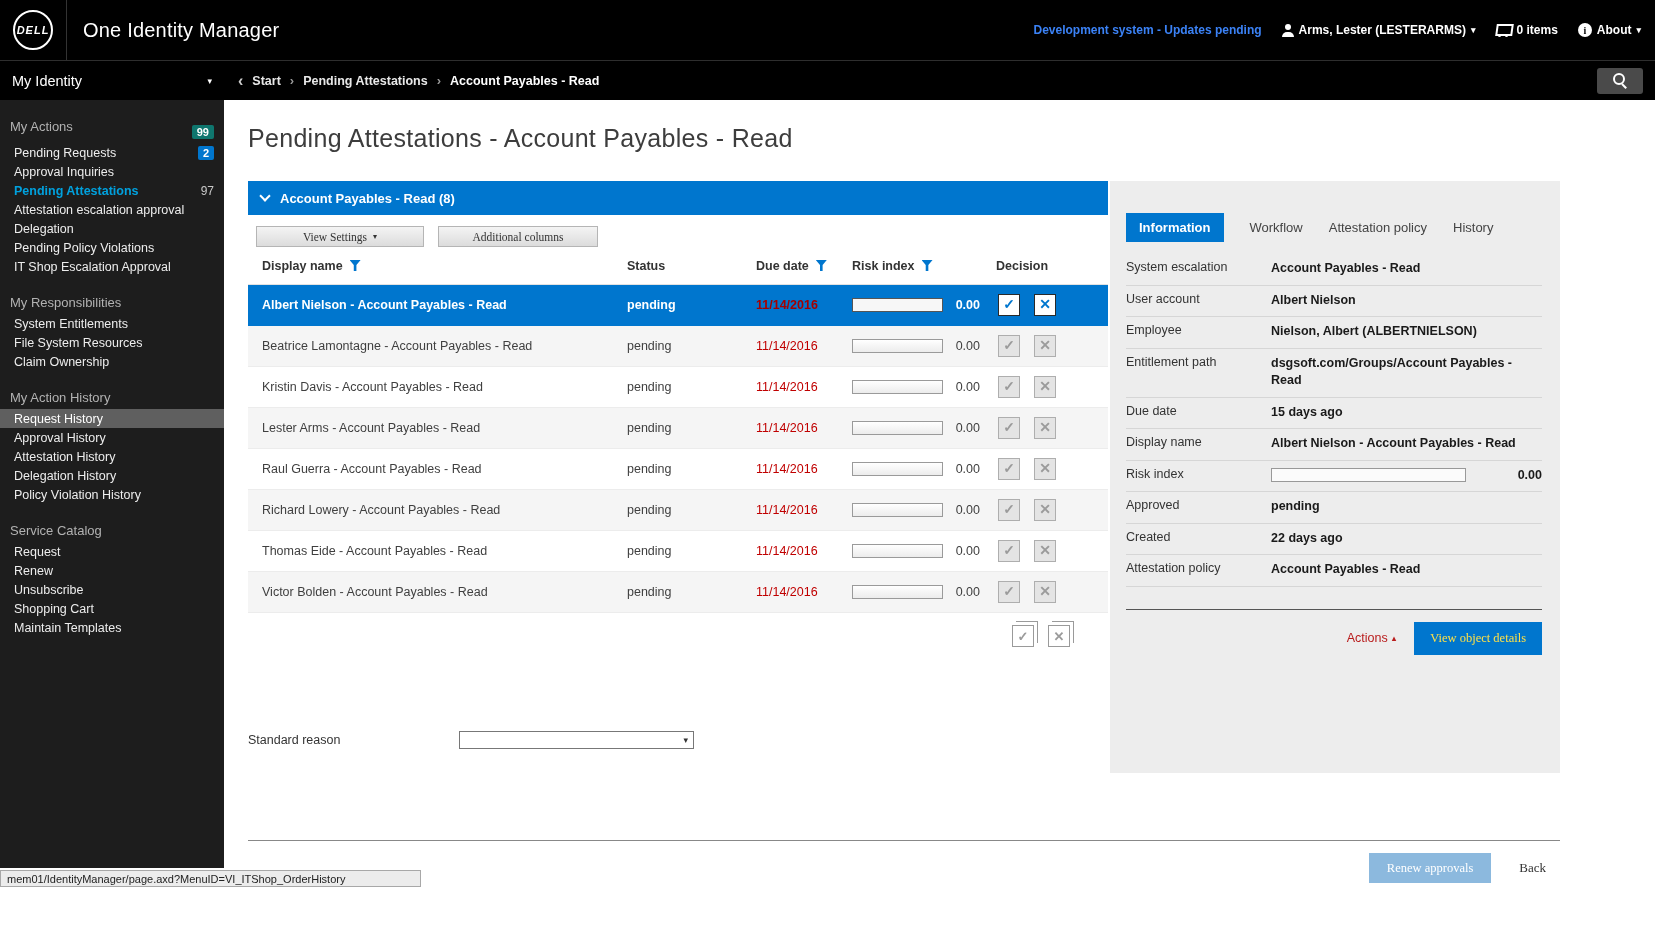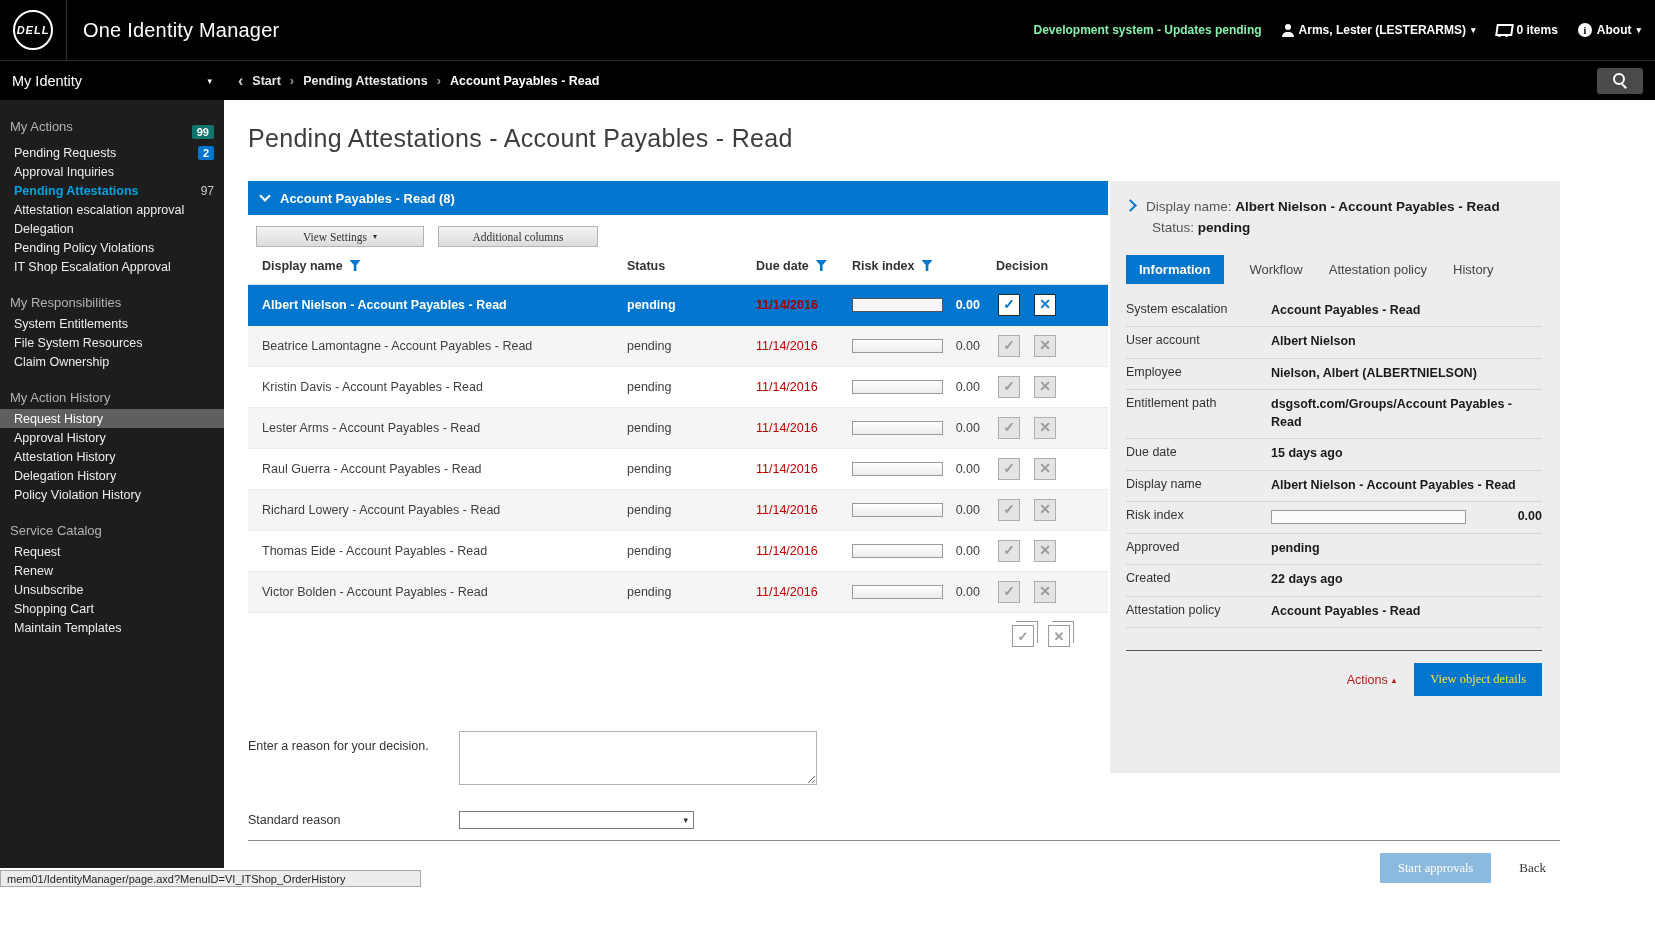--- a/index.html
+++ b/index.html
@@ -9,21 +9,21 @@
 
   
   .topbar { height: 60px; background: #000; display: flex; align-items: center; }
   .logo-box { padding: 0 13px; display: flex; align-items: center; }
   .dell-circle { width: 40px; height: 40px; border: 2px solid #fff; border-radius: 50%;
     display: flex; align-items: center; justify-content: center; color: #fff;
     font-weight: bold; font-style: italic; font-size: 11px; letter-spacing: 1px; }
   .topbar-divider { width: 1px; height: 60px; background: #333; }
   .brand { color: #fff; font-size: 20px; font-weight: 400; margin-left: 16px; letter-spacing: 0.2px; }
   .topbar-right { margin-left: auto; display: flex; align-items: center; gap: 20px; padding-right: 14px; }
-  .sys-status { color: #86efac; font-size: 12px; font-weight: bold; }
+  .sys-status { color: #3b82f6; font-size: 12px; font-weight: bold; }
   .top-chip { display: flex; align-items: center; gap: 5px; color: #fff; font-size: 12px; font-weight: bold; cursor: pointer; }
   .caret { font-size: 9px; color: #fff; }
   .person-icon { width: 12px; height: 13px; position: relative; display: inline-block; }
   .person-icon::before { content: ""; position: absolute; top: 0; left: 3px; width: 6px; height: 6px; border-radius: 50%; background: #fff; }
   .person-icon::after { content: ""; position: absolute; bottom: 0; left: 0; width: 12px; height: 5px; border-radius: 6px 6px 0 0; background: #fff; }
   .cart-icon { width: 16px; height: 14px; position: relative; display: inline-block; }
   .cart-icon::before { content: ""; position: absolute; top: 1px; left: 1px; width: 13px; height: 8px; border: 2px solid #fff; transform: skewX(-8deg); }
   .cart-icon::after { content: ""; position: absolute; bottom: 0; left: 3px; width: 3px; height: 3px; background: #fff; border-radius: 50%; box-shadow: 7px 0 0 #fff; }
   .info-icon { width: 14px; height: 14px; border-radius: 50%; background: #fff; color: #000;
     font-size: 10px; font-weight: bold; display: flex; align-items: center; justify-content: center;
@@ -456,44 +456,31 @@
         <div class="bulk-row">
           <span class="bulk-btn">
             <span>✓</span>
           </span>
           <span class="bulk-btn">
             <span>✕</span>
           </span>
         </div>
 
         <div class="reason-block">
-          <div class="reason-row">
-            <div class="reason-label">Enter a reason for your decision.</div>
-            <textarea class="reason-input" style=""></textarea>
-          </div>
           <div class="standard-row">
             <div class="standard-label">Standard reason</div>
             <div class="select-box">
               <span></span>
               <span class="select-caret">▾</span>
             </div>
           </div>
         </div>
       </div>
 
       <div class="panel">
-        <div class="panel-head">
-          <span class="chev-right-blue"></span>
-          <div class="panel-head-text">
-            <span>Display name:</span>
-            <b>Albert Nielson - Account Payables - Read</b>
-            <span class="status-lbl">Status:</span>
-            <b>pending</b>
-          </div>
-        </div>
 
         <div class="panel-tabs">
           <div class="ptab active">Information</div>
           <div class="ptab">Workflow</div>
           <div class="ptab">Attestation policy</div>
           <div class="ptab">History</div>
         </div>
 
         <div class="panel-table">
           <div class="prow">
@@ -547,19 +534,19 @@
           <span class="actions-link">
             <span>Actions</span>
             <span class="up">▴</span>
           </span>
           <button class="view-btn">View object details</button>
         </div>
       </div>
     </div>
 
     <div class="footer">
-      <button class="save-btn">Start approvals</button>
+      <button class="save-btn">Renew approvals</button>
       <button class="back-btn">Back</button>
     </div>
   </div>
 </div>
 
 <div class="status-tooltip">mem01/IdentityManager/page.axd?MenuID=VI_ITShop_OrderHistory</div>
 
 </body></html>

